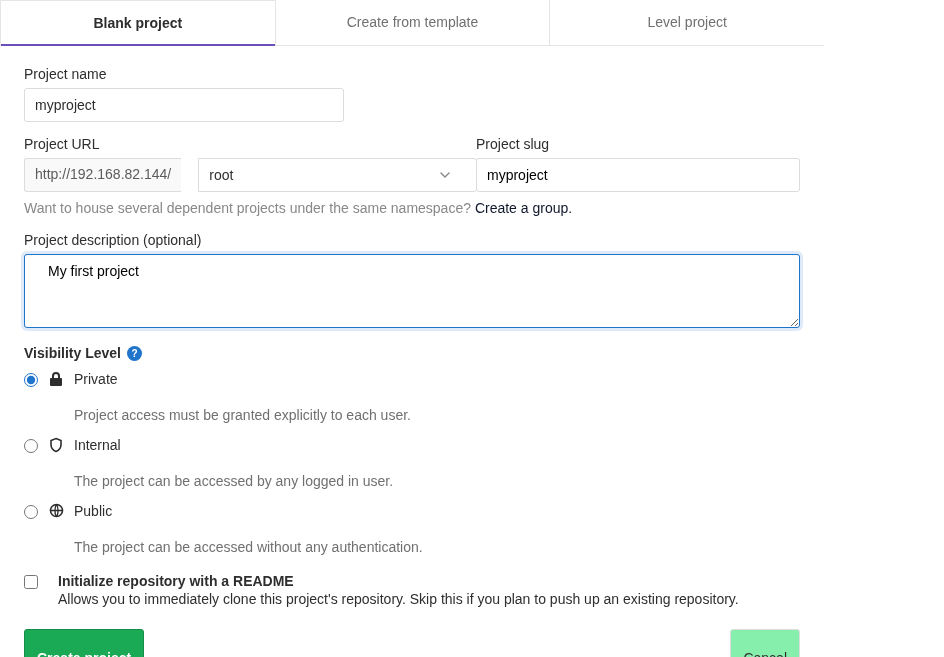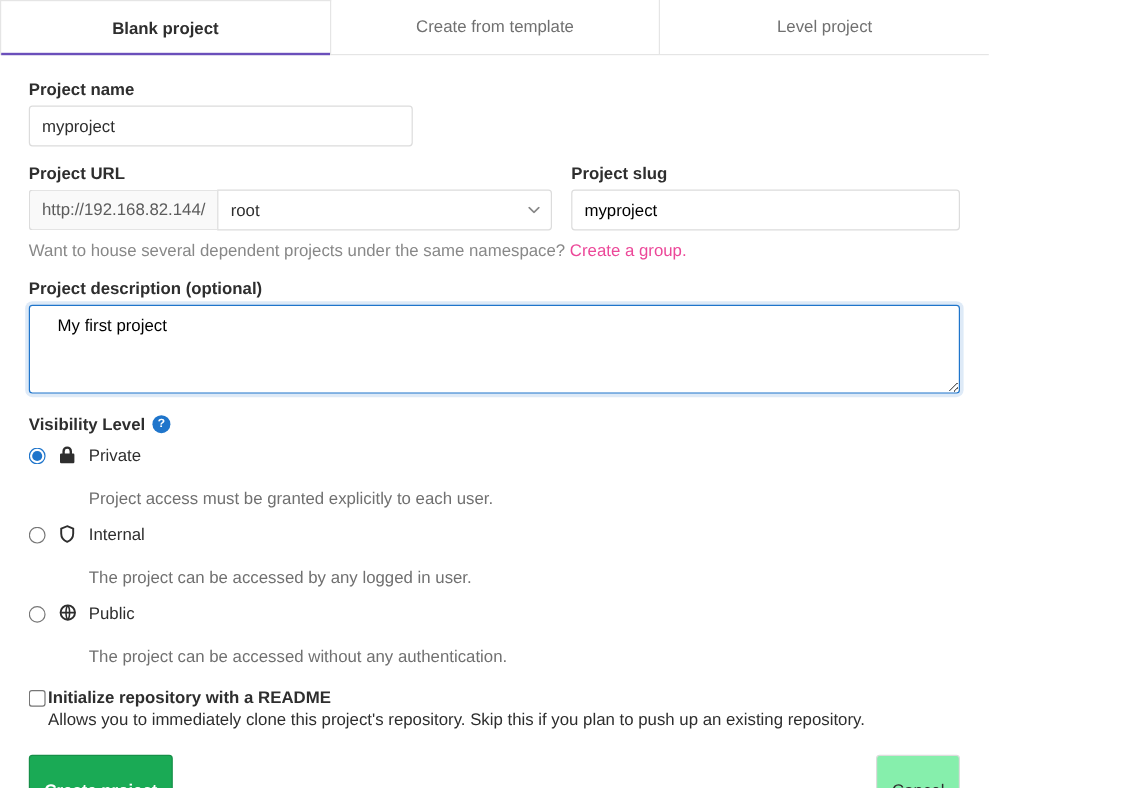--- a/index.html
+++ b/index.html
@@ -8,52 +8,52 @@
     
     .tabs { display: flex; border-bottom: 1px solid #e5e5e5; }
     .tab { flex: 1; text-align: center; padding: 14px 0; color: #707070; cursor: pointer; border-right: 1px solid #e5e5e5; position: relative; }
     .tab:last-child { border-right: none; }
     .tab.active { color: #2e2e2e; font-weight: 600; background: #fff; }
     .tab.active::after { content: ""; position: absolute; left: 0; right: 0; bottom: -1px; height: 2px; background: #6b4fbb; }
     .tab:first-child.active { border-top: 1px solid #e5e5e5; border-left: 1px solid #e5e5e5; }
     
     .form-area { padding: 20px 24px; }
     .form-group { margin-bottom: 14px; }
-    .label { display: block; font-weight: 700; margin-bottom: 6px; color: #2e2e2e; }
+    .label { display: block; font-weight: 400; margin-bottom: 6px; color: #2e2e2e; }
     
     .text-input { width: 320px; height: 34px; padding: 6px 10px; border: 1px solid #dcdcdc; border-radius: 3px; font-size: 14px; color: #2e2e2e; background: #fff; }
     
     .row { display: flex; gap: 16px; }
     .col-url { flex: 0 0 436px; }
     .col-slug { flex: 1; }
     
     .input-group { display: flex; }
     .input-addon { background: #f9f9f9; border: 1px solid #dcdcdc; border-right: none; border-radius: 3px 0 0 3px; padding: 7px 10px; color: #5c5c5c; font-size: 14px; white-space: nowrap; }
     .select-wrap { flex: 1; position: relative; }
-    .select-input { width: 100%; height: 34px; padding: 6px 28px 6px 10px; border: 1px solid #dcdcdc; border-radius: 0 3px 3px 0; font-size: 14px; background: #fff; color: #2e2e2e; appearance: none; cursor: pointer; }
+    .select-input { width: 100%; height: 34px; padding: 6px 28px 6px 10px; border: 1px solid #dcdcdc; border-radius: 0 3px 3px 0; font-size: 14px; background: #fff; color: #2e2e2e; appearance: none; cursor: pointer; margin-left: 17px; }
     .chevron { position: absolute; right: 10px; top: 50%; transform: translateY(-50%); pointer-events: none; color: #888; }
     
     .slug-input { width: 100%; height: 34px; padding: 6px 10px; border: 1px solid #dcdcdc; border-radius: 3px; font-size: 14px; }
     
     .hint { color: #888; font-size: 14px; margin-top: 8px; margin-bottom: 16px; }
-    .link { color: #ec4899; cursor: pointer; }
+    .link { color: #0f172a; cursor: pointer; }
     
     .textarea { width: 100%; min-height: 74px; padding: 8px 23px; border: 1px solid #1f75cb; border-radius: 3px; font-size: 14px; font-family: inherit; resize: vertical; box-shadow: 0 0 0 3px rgba(31,117,203,0.15); outline: none; }
     
     .vis-label { font-weight: 600; margin-bottom: 10px; display: flex; align-items: center; gap: 6px; }
     .help-icon { display: inline-flex; width: 15px; height: 15px; border-radius: 50%; background: #1f75cb; color: #fff; font-size: 10px; font-weight: 700; align-items: center; justify-content: center; }
     
     .radio-option { display: flex; align-items: flex-start; gap: 10px; margin-bottom: 14px; }
     .radio { margin-top: 2px; accent-color: #1f75cb; width: 14px; height: 14px; cursor: pointer; }
     .radio-icon { width: 16px; display: flex; justify-content: center; margin-top: 0px; }
     .radio-content { flex: 1; }
     .radio-title { font-weight: 400; color: #2e2e2e; }
     .radio-desc { color: #707070; margin-top: 20px; }
     
-    .checkbox-row { display: flex; align-items: flex-start; gap: 2px; margin-top: 18px; margin-bottom: 6px; }
+    .checkbox-row { display: flex; align-items: flex-start; gap: 20px; margin-top: 18px; margin-bottom: 6px; }
     .checkbox { margin-top: 2px; width: 14px; height: 14px; cursor: pointer; }
     .checkbox-title { font-weight: 600; }
     .checkbox-desc { color: #2e2e2e; margin-top: 2px; }
     
     .actions { display: flex; justify-content: space-between; margin-top: 22px; }
     .btn-primary { background: #1aaa55; color: #fff; border: 1px solid #168f48; border-radius: 3px; padding: 7px 12px; font-size: 14px; font-weight: 600; cursor: pointer; }
     .btn-secondary { background: #86efac; color: #2e2e2e; border: 1px solid #dcdcdc; border-radius: 3px; padding: 20px 12px; font-size: 14px; cursor: pointer; }
     @keyframes blink { 50% { opacity: 0; } }
     
     svg { display: block; }

